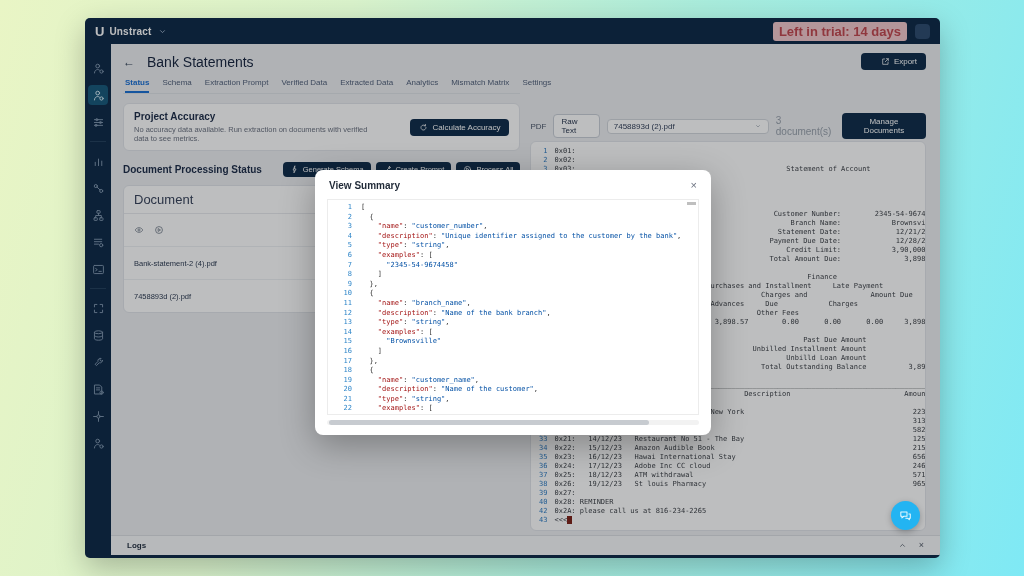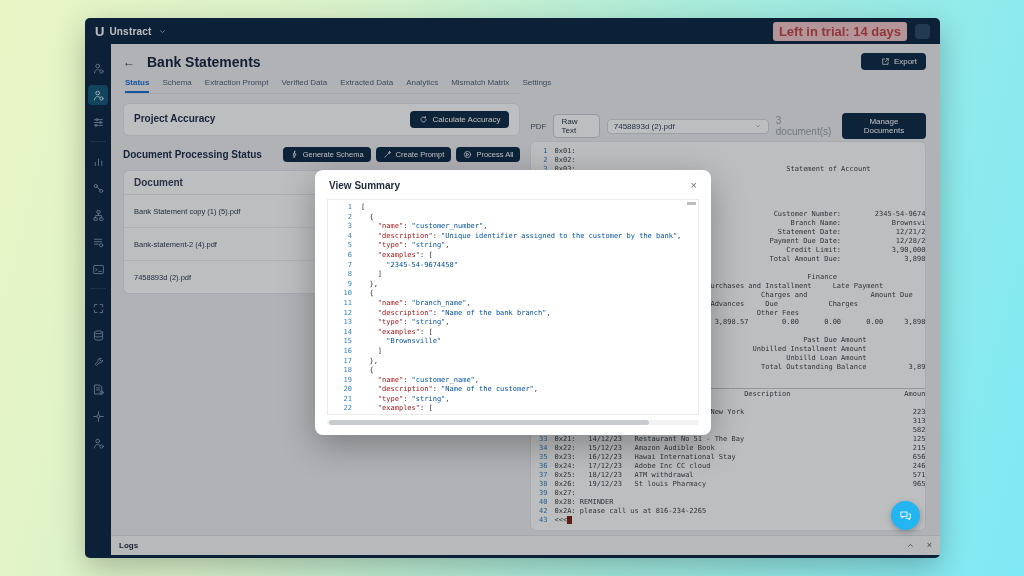--- a/index.html
+++ b/index.html
@@ -21,21 +21,21 @@
   .sidebar{width:26px;background:#0d2847;display:flex;flex-direction:column;align-items:center;padding-top:14px;gap:7px;flex:none;}
   .sb-item{width:20px;height:20px;display:flex;align-items:center;justify-content:center;border-radius:4px;color:#7e95ad;}
   .sb-item.active{background:#17587a;color:#d6ecf7;}
   .sb-item svg{width:13px;height:13px;}
   .sb-item svg *{fill:none;stroke:currentColor;stroke-width:1.2;stroke-linecap:round;stroke-linejoin:round;}
   .sb-div{width:16px;height:1px;background:#23405c;margin:2px 0;}
   .main{flex:1;background:#edeff2;display:flex;flex-direction:column;min-width:0;}
   
   .page-head{display:flex;align-items:center;padding:9px 14px 4px 12px;}
   .back{color:#334155;font-size:12px;margin-right:12px;}
-  .page-title{font-size:14px;font-weight:700;color:#16233d;margin:0;}
+  .page-title{font-size:14px;font-weight:400;color:#16233d;margin:0;}
   .btn{display:inline-flex;align-items:center;gap:4px;background:#0e2b49;color:#fff;border:none;
     font-size:8px;font-family:"Liberation Sans",sans-serif;padding:4px 9px;border-radius:4px;}
   .btn svg{width:9px;height:9px;}
   .btn svg *{fill:none;stroke:#fff;stroke-width:1.3;stroke-linecap:round;stroke-linejoin:round;}
   .export-btn{margin-left:auto;padding-left:20px;}
   
   .cols{flex:1;display:flex;min-height:0;padding:0 14px 0 12px;box-sizing:border-box;gap:10px;}
   .leftcol{flex:0 0 49.5%;display:flex;flex-direction:column;min-width:0;}
   .rightcol{flex:1;display:flex;flex-direction:column;min-width:0;margin-top:40px;}
   
@@ -48,21 +48,21 @@
   .acc h3{margin:0 0 3px 0;font-size:10px;color:#1c2b47;}
   .acc p{margin:0;font-size:7.5px;color:#6b7280;max-width:250px;}
   .acc .btn{margin-left:auto;flex:none;}
   
   .proc-head{display:flex;align-items:center;margin-top:11px;}
   .proc-head h3{margin:0;font-size:10px;color:#1c2b47;}
   .actions{margin-left:auto;display:flex;gap:5px;}
   .actions .btn{padding:3px 7px;font-size:7.5px;}
   .tablecard{margin-top:8px;overflow:hidden;}
   .thead{display:grid;grid-template-columns:1fr 80px;padding:6px 10px;border-bottom:1px solid #e8eaee;}
-  .thead span{font-size:10px;font-weight:700;color:#37425a;}
+  .thead span{font-size:13px;font-weight:400;color:#37425a;}
   .trow{display:grid;grid-template-columns:1fr 80px;padding:11px 10px;border-bottom:1px solid #eef0f3;align-items:center;}
   .trow:last-child{border-bottom:none;}
   .doc-name{font-size:7.5px;color:#2b3950;}
   .row-icons{display:flex;gap:10px;align-items:center;}
   .row-icons svg{width:10px;height:10px;}
   .row-icons svg *{fill:none;stroke:#5b6676;stroke-width:1.1;stroke-linejoin:round;}
   
   .doc-toolbar{display:flex;align-items:center;gap:7px;padding:3px 0 0 0;height:21px;box-sizing:border-box;}
   .pdf-lbl{font-size:8px;color:#4a5568;}
   .chip{font-size:8px;color:#27344c;background:#fff;border:1px solid #c9ced6;border-radius:4px;padding:2px 7px;}
@@ -72,21 +72,21 @@
   .select svg *{fill:none;stroke:#9aa2ae;stroke-width:1.4;}
   .count{font-size:10px;color:#98a0ab;}
   .manage-btn{margin-left:auto;}
   .rawcard{margin-top:6px;flex:1;overflow:hidden;padding:5px 0 0 0;margin-bottom:4px;}
   .rline{display:flex;height:9px;line-height:9px;font-family:"DejaVu Sans Mono",monospace;font-size:7px;white-space:pre;}
   .rline .ln{width:16px;text-align:right;color:#2e7cc3;flex:none;margin-right:7px;}
   .rline .tx{color:#3b3f45;overflow:hidden;flex:1;}
   .cursor-block{display:inline-block;width:5px;height:8px;background:#7d2118;vertical-align:middle;}
   
   .logsbar{position:absolute;left:26px;right:0;bottom:3px;height:20px;background:#f7f8fa;border-top:1px solid #dcdfe3;
-    display:flex;align-items:center;padding:0 8px;box-sizing:border-box;}
+    display:flex;align-items:center;padding:0 16px;box-sizing:border-box;}
   .logsbar .lbl{font-size:8px;font-weight:700;color:#243041;}
   .logs-icons{margin-left:auto;display:flex;gap:12px;align-items:center;color:#525a66;}
   .logs-icons svg{width:9px;height:9px;}
   .logs-icons svg *{fill:none;stroke:#525a66;stroke-width:1.4;stroke-linecap:round;}
   .logs-x{font-size:9px;line-height:9px;}
   
   .dim{position:absolute;inset:0;background:rgba(10,14,20,.27);z-index:40;}
   .modal{position:absolute;left:230px;top:152px;width:396px;background:#fff;border-radius:8px;z-index:60;
     box-shadow:0 10px 35px rgba(0,0,0,.3);padding-bottom:10px;}
   .m-head{display:flex;align-items:center;padding:10px 14px 8px 14px;}
@@ -242,20 +242,21 @@
                 <span class="tab">Verified Data</span>
                 <span class="tab">Extracted Data</span>
                 <span class="tab">Analytics</span>
                 <span class="tab">Mismatch Matrix</span>
                 <span class="tab">Settings</span>
               </div>
 
             <div class="card acc">
               <div>
                 <h3>Project Accuracy</h3>
+                <p>No accuracy data available. Run extraction on documents with verified data to see metrics.</p>
               </div>
               <button class="btn">
                 <svg viewBox="0 0 16 16">
                     <path d="M12.5 8a4.5 4.5 0 11-1.4-3.2M11.5 2.6V5H9.2"></path>
                   </svg>
                 <span>Calculate Accuracy</span>
               </button>
             </div>
 
             <div class="proc-head">
@@ -283,21 +284,20 @@
                 </div>
             </div>
 
             <div class="card tablecard">
               <div class="thead">
                 <span>Document</span>
                 <span>Raw Text</span>
               </div>
               <div id="doc-rows">
                   <div class="trow">
-                    <span class="doc-name">Bank Statement copy (1) (5).pdf</span>
                     <span class="row-icons">
                       <svg viewBox="0 0 16 16">
                         <path d="M1.8 8s2.4-3.8 6.2-3.8S14.2 8 14.2 8 11.8 11.8 8 11.8 1.8 8 1.8 8z"></path>
                         <circle cx="8" cy="8" r="1.7"></circle>
                       </svg>
                       <svg viewBox="0 0 16 16">
                         <circle cx="8" cy="8" r="5.5"></circle>
                         <path d="M6.6 5.7L10.4 8l-3.8 2.3z"></path>
                       </svg>
                     </span>

